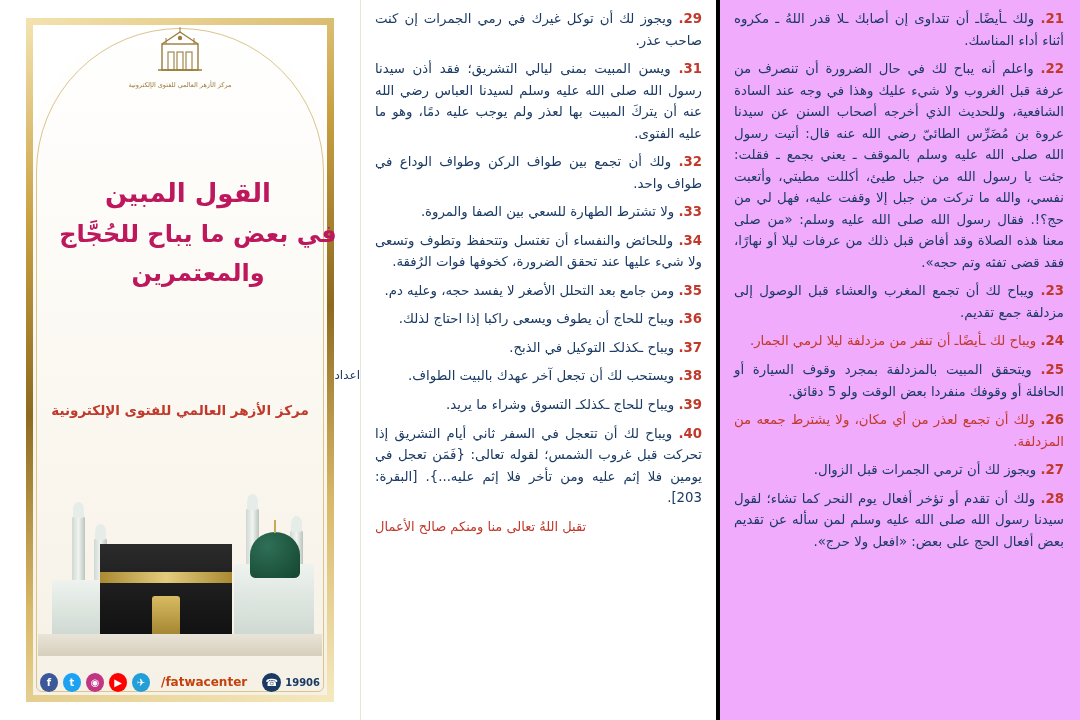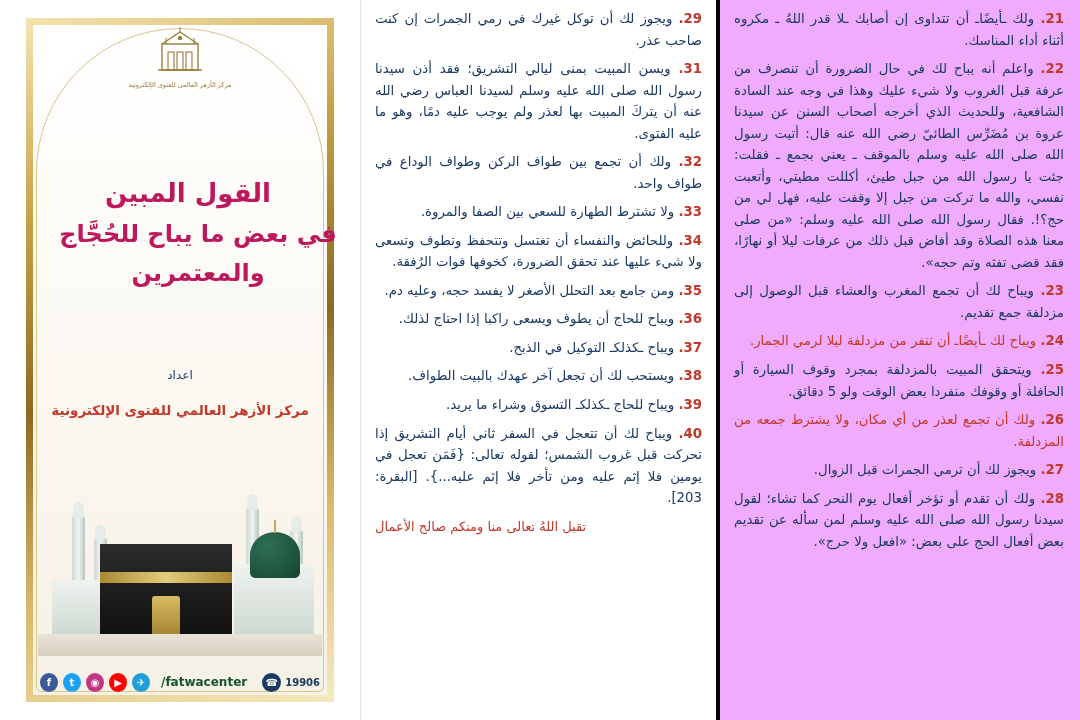--- a/index.html
+++ b/index.html
@@ -127,21 +127,20 @@
     font-weight: bold;
     line-height: 1.65;
     direction: rtl;
   }
   .cover-title .l2 { font-size: 24px; margin-left: 20px; }
   .cover-sub {
     position: absolute;
     top: 368px;
     left: 0;
     width: 360px;
-    text-align: center;
     font-size: 12px;
     color: #1b3a63;
     direction: rtl;
   }
   .cover-org {
     position: absolute;
     top: 402px;
     left: 0;
     width: 360px;
     text-align: center;
@@ -237,21 +236,21 @@
     width: 19px; height: 19px;
     border-radius: 50%;
     display: flex; align-items: center; justify-content: center;
     color: #ffffff;
     font-size: 10px;
     font-weight: bold;
     font-family: "DejaVu Sans", sans-serif;
   }
   .handle {
     font-size: 12px;
-    color: #14532d;
+    color: #c2410c;
     font-weight: bold;
     margin-right: 2px;
     margin-left: 6px;
   }
   .phone-pill {
     display: flex;
     align-items: center;
     gap: 4px;
     margin-left: 8px;
   }

